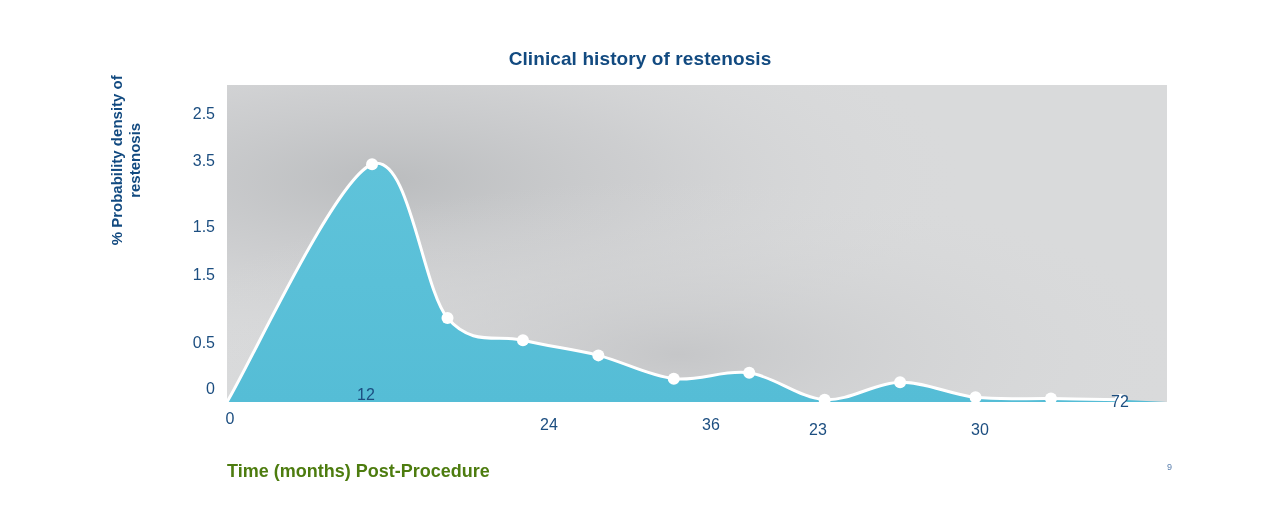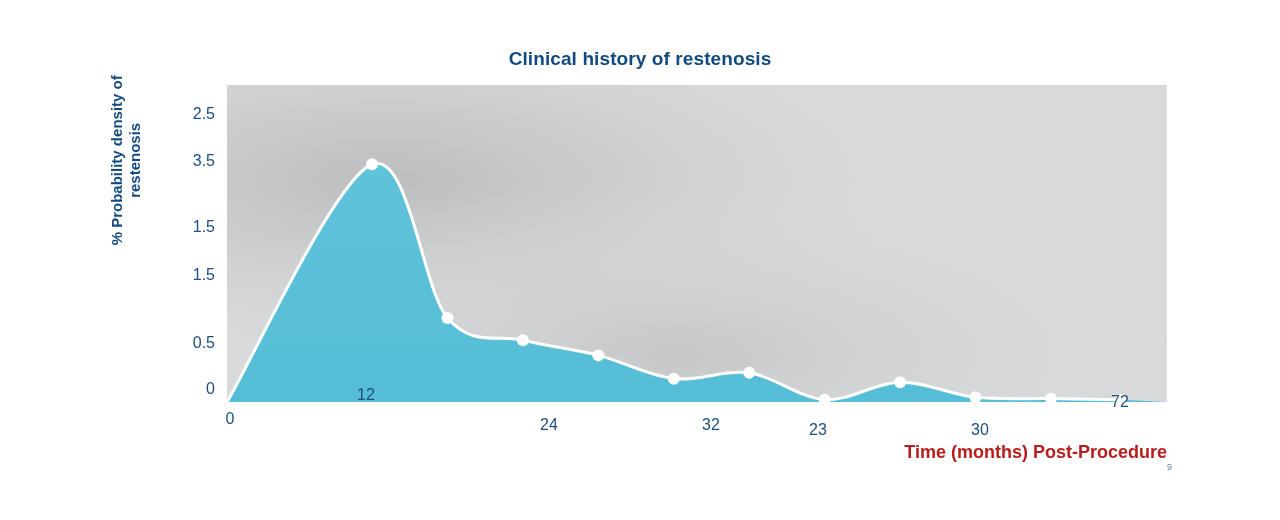--- a/index.html
+++ b/index.html
@@ -67,27 +67,27 @@
     font-family: "Liberation Sans", sans-serif;
     font-size: 15px;
     font-weight: bold;
     color: #124A80;
     line-height: 1.22;
   }
 
   #x-axis-title {
     position: absolute;
     left: 227px;
-    top: 442px;
+    top: 461px;
     width: 940px;
-    text-align: right;
+    text-align: left;
     font-family: "Liberation Sans", sans-serif;
     font-size: 18px;
     font-weight: bold;
-    color: #b91c1c;
+    color: #4d7c0f;
   }
 
   .ytick {
     position: absolute;
     right: 0;
     width: 60px;
     text-align: right;
     font-family: "Liberation Sans", sans-serif;
     font-size: 16px;
     color: #1C4E80;
@@ -184,21 +184,21 @@
           <circle cx="823.95" cy="313.50" r="6" fill="#FFFFFF"></circle>
           <circle cx="893.58" cy="314.67" r="6" fill="#FFFFFF"></circle>
         </g>
     </svg>
   </div>
 
   <div id="x-ticks">
     <div class="xtick" style="left:230px; top:410px">0</div>
     <div class="xtick" style="left:366px; top:386px">12</div>
     <div class="xtick" style="left:549px; top:416px">24</div>
-    <div class="xtick" style="left:711px; top:416px">32</div>
+    <div class="xtick" style="left:711px; top:416px">36</div>
     <div class="xtick" style="left:818px; top:421px">23</div>
     <div class="xtick" style="left:980px; top:421px">30</div>
     <div class="xtick" style="left:1120px; top:393px">72</div>
   </div>
 
   <div id="x-axis-title">Time (months) Post-Procedure</div>
 
   <div id="footnote">9</div>
 
 </div>

